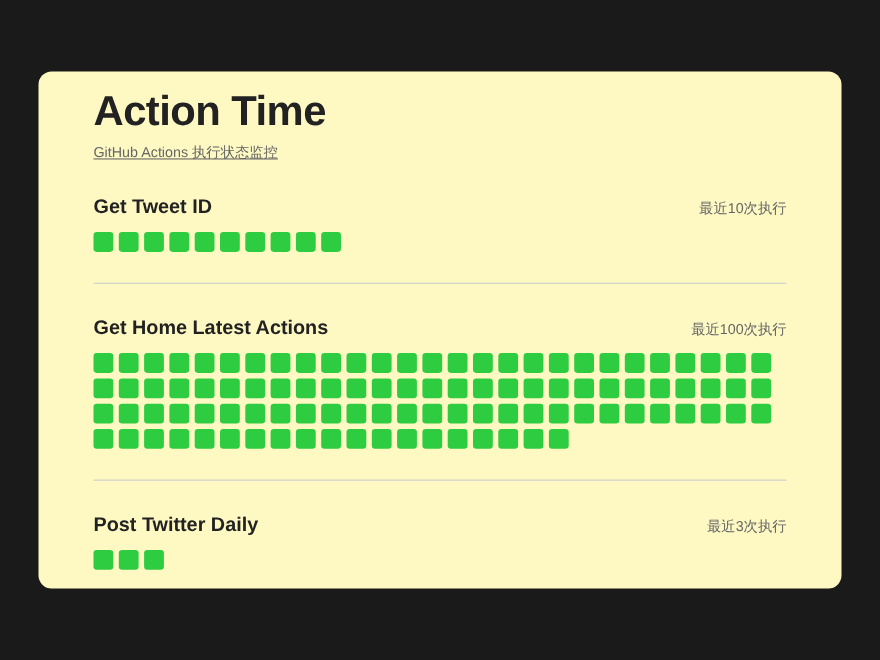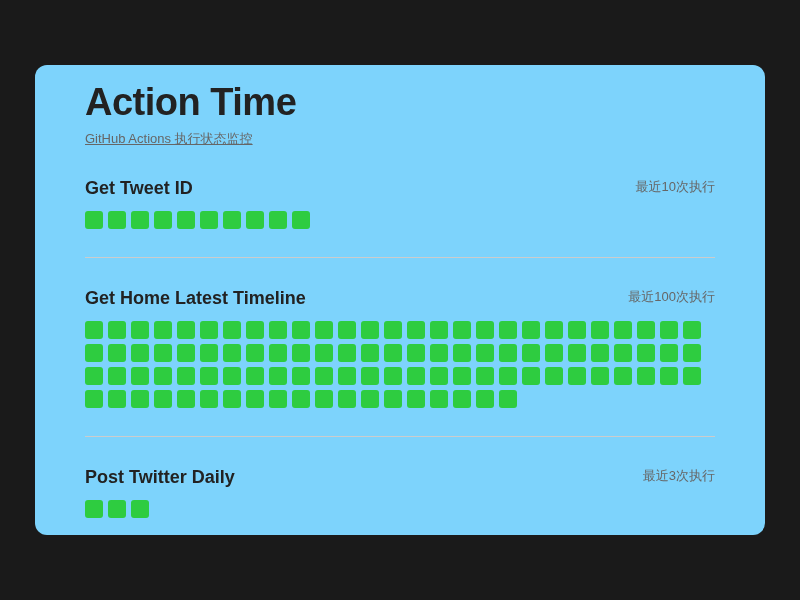--- a/index.html
+++ b/index.html
@@ -13,21 +13,21 @@
       height: 600px;
       background: #1a1a1a;
       display: flex;
       align-items: center;
       justify-content: center;
       font-family: -apple-system, BlinkMacSystemFont, "Segoe UI", Helvetica, Arial, sans-serif;
     }
 
     .card {
       width: 730px;
-      background: #7dd3fc;
+      background: #fef9c3;
       border-radius: 12px;
       padding: 17px 50px;
     }
 
     .app-title {
       font-size: 38px;
       font-weight: 700;
       color: #222;
       letter-spacing: -0.5px;
       line-height: 1.1;
@@ -39,21 +39,21 @@
       margin-top: 6px;
       text-decoration: underline;
     }
 
     .section {
       margin-top: 30px;
     }
 
     .section-header {
       display: flex;
-      align-items: flex-start;
+      align-items: flex-end;
       justify-content: space-between;
       margin-bottom: 12px;
     }
 
     .section-title {
       font-size: 18px;
       font-weight: 700;
       color: #222;
     }
 
@@ -107,21 +107,21 @@
         <div class="dot" style="background: rgb(46, 204, 64);"></div>
         <div class="dot" style="background: rgb(46, 204, 64);"></div>
         <div class="dot" style="background: rgb(46, 204, 64);"></div>
       </div>
   </div>
 
   <div class="divider"></div>
 
   <div class="section">
     <div class="section-header">
-      <span class="section-title">Get Home Latest Timeline</span>
+      <span class="section-title">Get Home Latest Actions</span>
       <span class="section-meta">最近100次执行</span>
     </div>
     <div class="dots-container" id="dots-1">
         <div class="dot" style="background: rgb(46, 204, 64);"></div>
         <div class="dot" style="background: rgb(46, 204, 64);"></div>
         <div class="dot" style="background: rgb(46, 204, 64);"></div>
         <div class="dot" style="background: rgb(46, 204, 64);"></div>
         <div class="dot" style="background: rgb(46, 204, 64);"></div>
         <div class="dot" style="background: rgb(46, 204, 64);"></div>
         <div class="dot" style="background: rgb(46, 204, 64);"></div>

